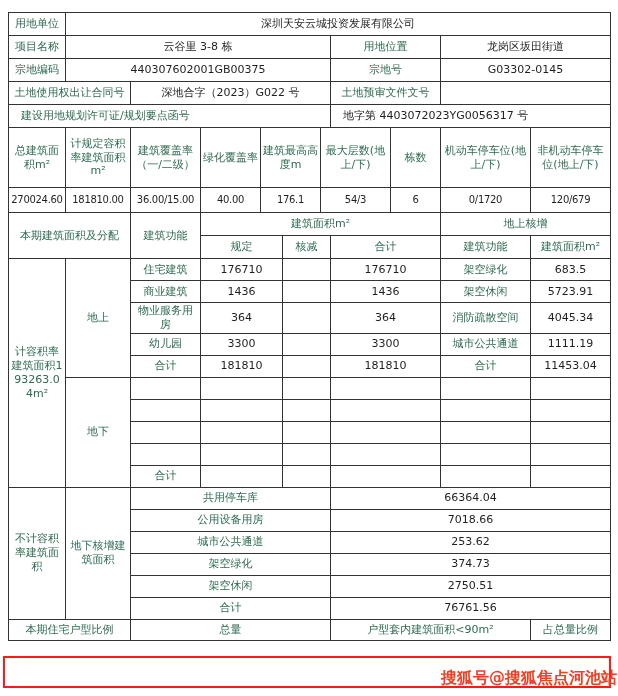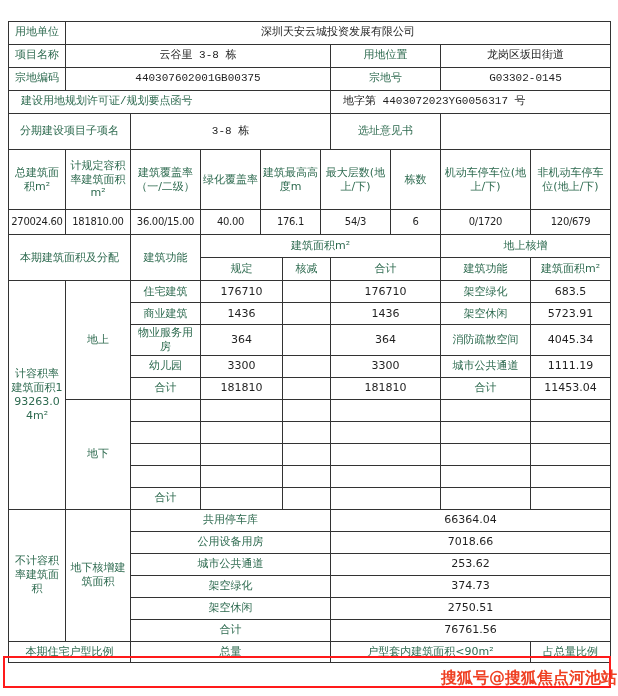--- a/index.html
+++ b/index.html
@@ -1,21 +1,21 @@
 <!DOCTYPE html>
 <html><head>
 <meta charset="utf-8">
 <style>
   html,body { margin:0; padding:0; background:#ffffff; }
   .page {
     position:relative; width:618px; height:696px; background:#ffffff;
     font-family:"DejaVu Sans","Liberation Sans",sans-serif; overflow:hidden;
   }
   table { border-collapse:collapse; table-layout:fixed; margin-left:8px; width:602px; }
-  .band-first { margin-top:21px;font-family:Liberation Mono, monospace; }
+  .band-first { margin-top:12px; }
   table + table { margin-top:-1px; }
   td {
     border:1px solid #333333; font-size:11px; text-align:center;
     vertical-align:middle; padding:1px 2px; line-height:1.25;
     word-break:break-all; overflow:hidden;
   }
   .lbl { color:#2d6a4f; }
   .val { color:#1f1f1f; }
   .left { text-align:left; padding-left:12px; }
   .num { font-size:10px; letter-spacing:-0.3px; padding:1px 0; }
@@ -52,28 +52,28 @@
       <td class="lbl">用地位置</td>
       <td class="val">龙岗区坂田街道</td>
     </tr>
     <tr style="height:23px">
       <td class="lbl">宗地编码</td>
       <td class="val" colspan="2">440307602001GB00375</td>
       <td class="lbl">宗地号</td>
       <td class="val">G03302-0145</td>
     </tr>
     <tr style="height:23px">
+      <td class="lbl" colspan="2">土地使用权出让合同号</td>
+      <td class="val">深地合字（2023）G022 号</td>
+      <td class="lbl">土地预审文件文号</td>
+      <td class="val"></td>
+    </tr>
+    <tr style="height:23px">
       <td class="lbl left" colspan="3">建设用地规划许可证/规划要点函号</td>
       <td class="val left" colspan="2">地字第 4403072023YG0056317 号</td>
-    </tr>
-    <tr style="height:36px">
-      <td class="lbl" colspan="2">分期建设项目子项名</td>
-      <td class="val">3-8 栋</td>
-      <td class="lbl">选址意见书</td>
-      <td class="val"></td>
     </tr>
   </tbody>
     </table>
 
   <table>
     <colgroup>
         <col style="width:57px">
         <col style="width:65px">
         <col style="width:70px">
         <col style="width:60px">

